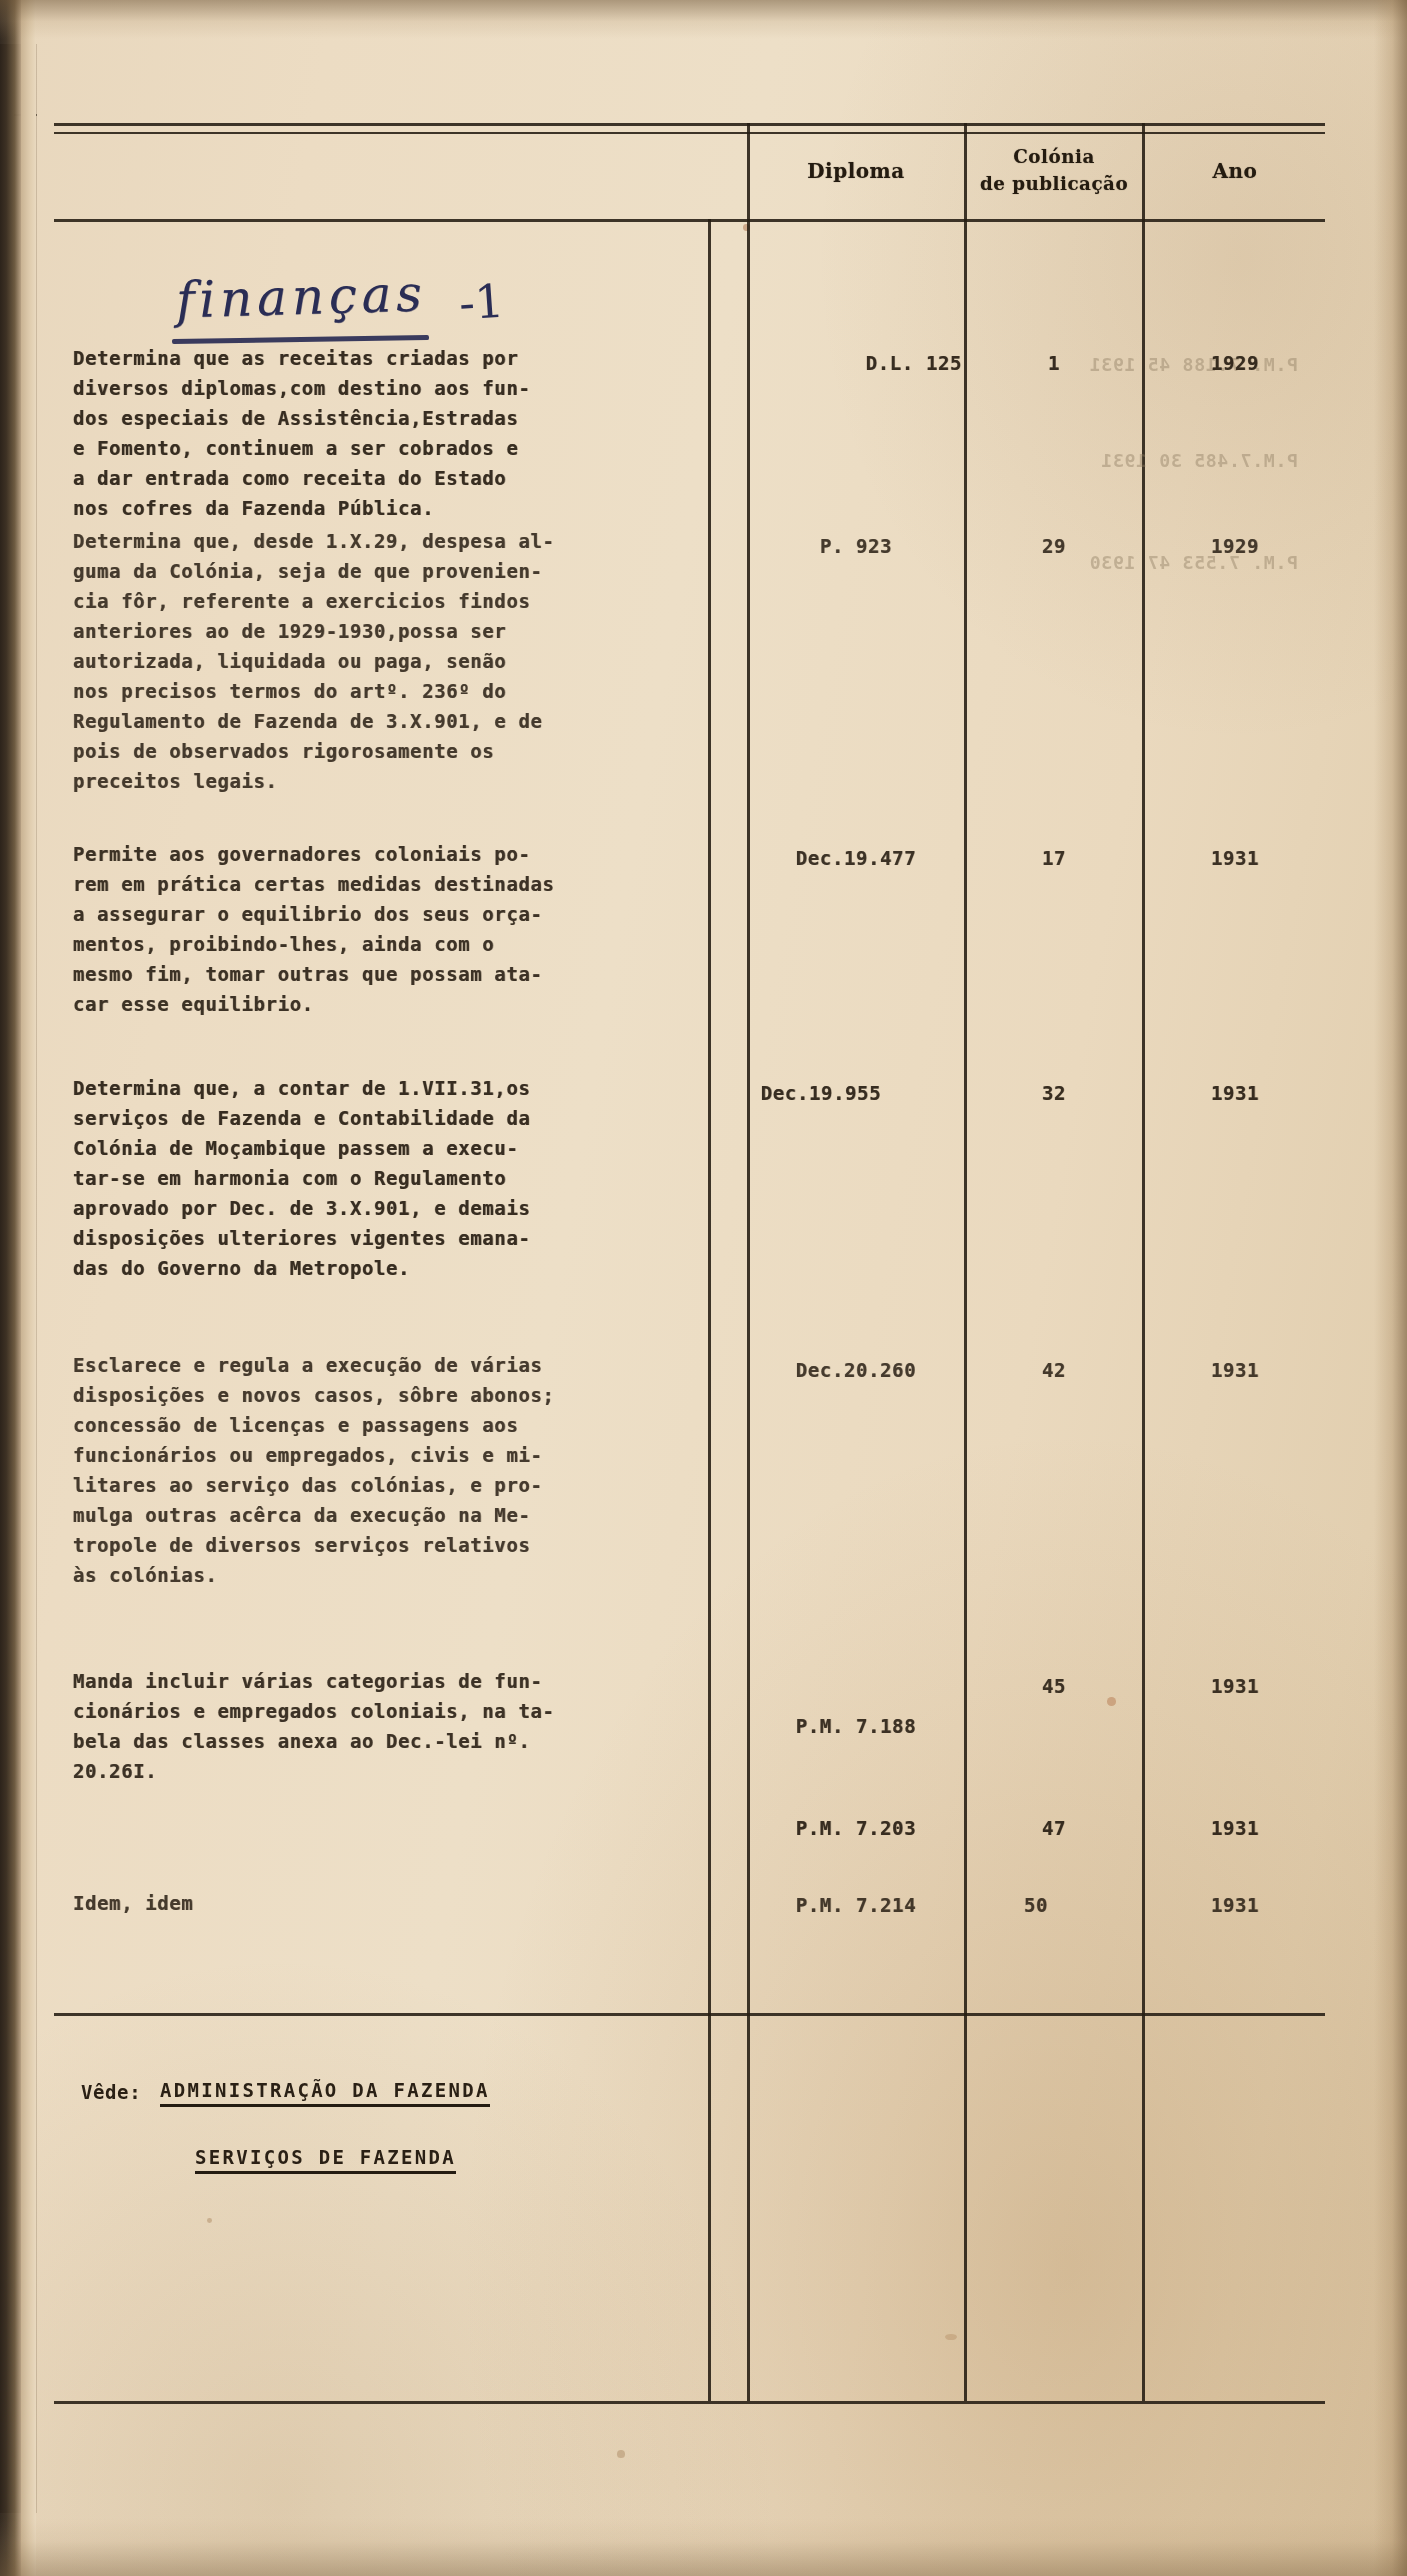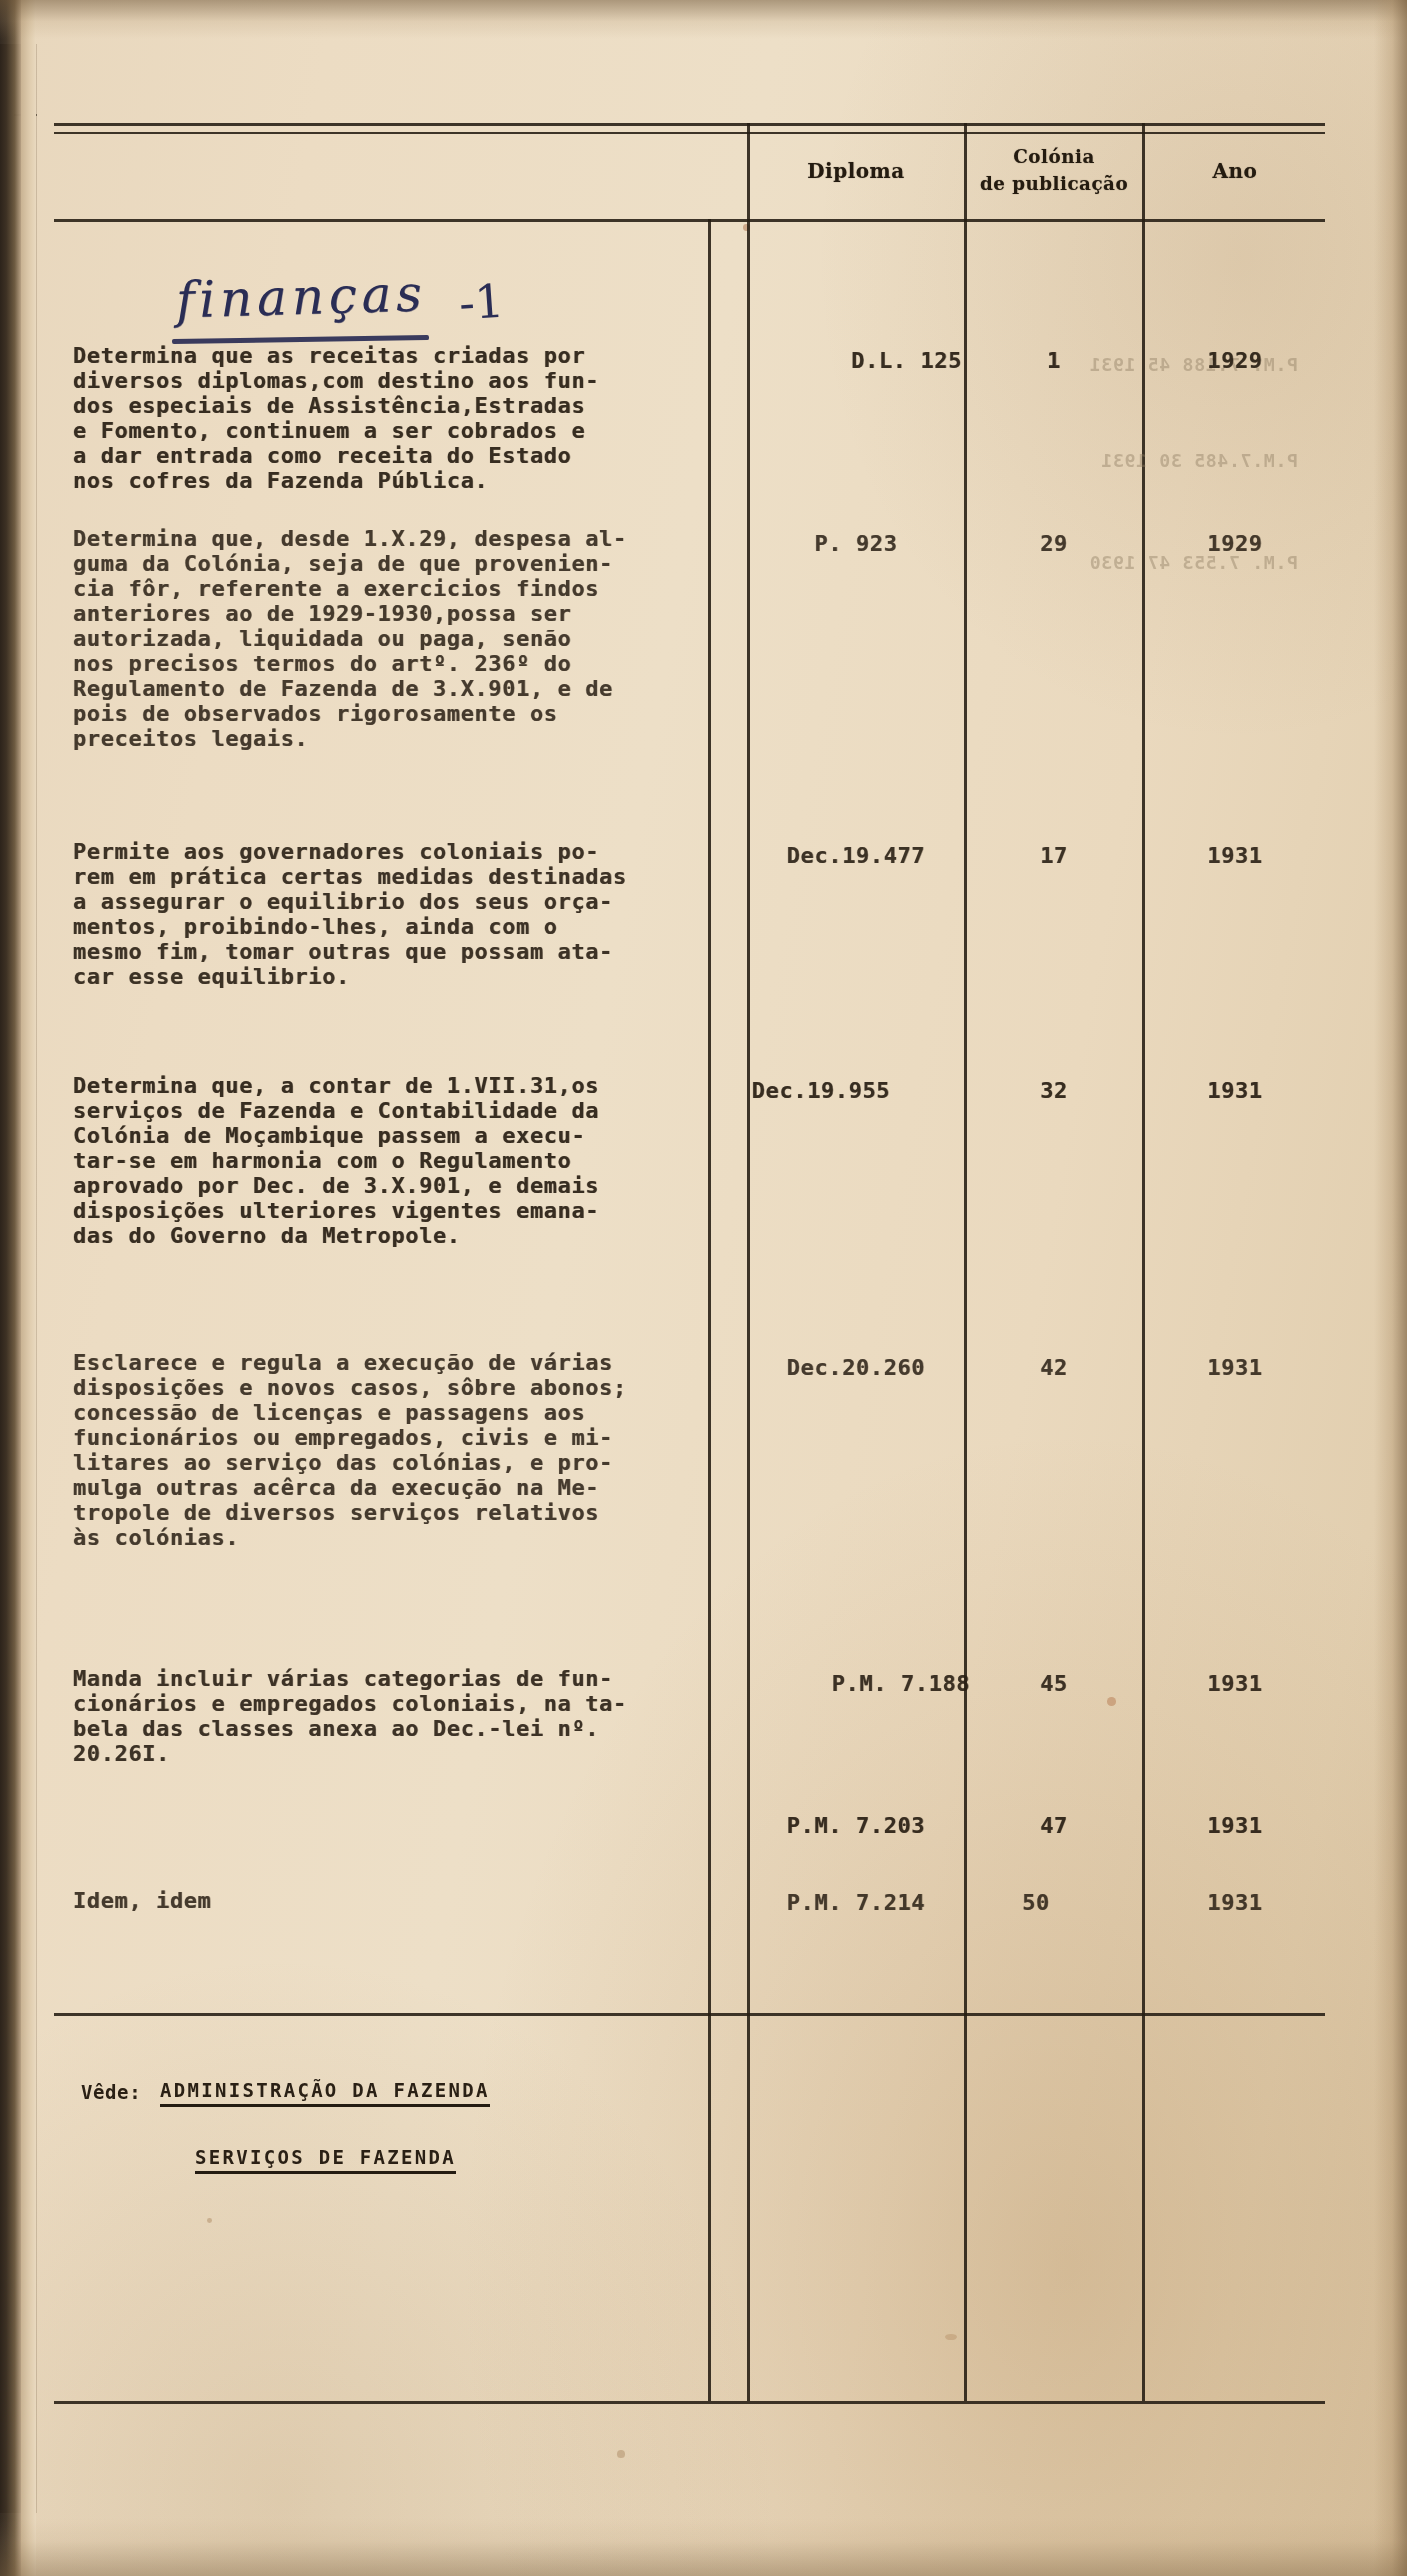--- a/index.html
+++ b/index.html
@@ -116,22 +116,22 @@
     text-shadow: 0 0 1px rgba(40,30,18,.5);
   }
   .col-head.big { font-size: 20px; }
   .col-head.two-line { font-size: 18.3px; }
 
   
   .tw {
     position: absolute;
     font-family: "DejaVu Sans Mono", monospace;
     color: #2a2015;
-    font-size: 22px;
-    line-height: 25px;
+    font-size: 19px;
+    line-height: 30px;
     letter-spacing: 0.6px;
     white-space: pre-line;
     text-shadow:
       0.6px 0 0 rgba(42,32,21,0.45),
       -0.4px 0.3px 0 rgba(42,32,21,0.25);
     font-weight: 600;
   }
   .tw.assunto { width: 617px; }
   .tw.center  { text-align: center; }
 
@@ -306,21 +306,21 @@
 tropole de diversos serviços relativos
 às colónias.</div>
     <div class="tw center ink-b" style="left:696px; top:1232px; width:212px;">Dec.20.260</div>
     <div class="tw center ink-b" style="left:913px; top:1232px; width:174px;">42</div>
     <div class="tw center ink-b" style="left:1091px; top:1232px; width:180px;">1931</div>
 
     <div class="tw assunto ink-c" style="left:19px;  top:1543px;">Manda incluir várias categorias de fun-
 cionários e empregados coloniais, na ta-
 bela das classes anexa ao Dec.-lei nº.
 20.26I.</div>
-    <div class="tw center ink-c" style="left:696px; top:1548px; width:212px;margin-left:45px;">P.M. 7.188</div>
+    <div class="tw center ink-c" style="left:696px; top:1588px; width:212px;">P.M. 7.188</div>
     <div class="tw center ink-c" style="left:913px; top:1548px; width:174px;">45</div>
     <div class="tw center ink-c" style="left:1091px; top:1548px; width:180px;">1931</div>
 
     <div class="tw center ink-a" style="left:696px; top:1690px; width:212px;">P.M. 7.203</div>
     <div class="tw center ink-a" style="left:913px; top:1690px; width:174px;">47</div>
     <div class="tw center ink-a" style="left:1091px; top:1690px; width:180px;">1931</div>
 
     <div class="tw assunto ink-b" style="left:19px;  top:1765px;">Idem, idem</div>
     <div class="tw center ink-b" style="left:696px; top:1767px; width:212px;">P.M. 7.214</div>
     <div class="tw center ink-b" style="left:913px; top:1767px; width:138px;">50</div>

